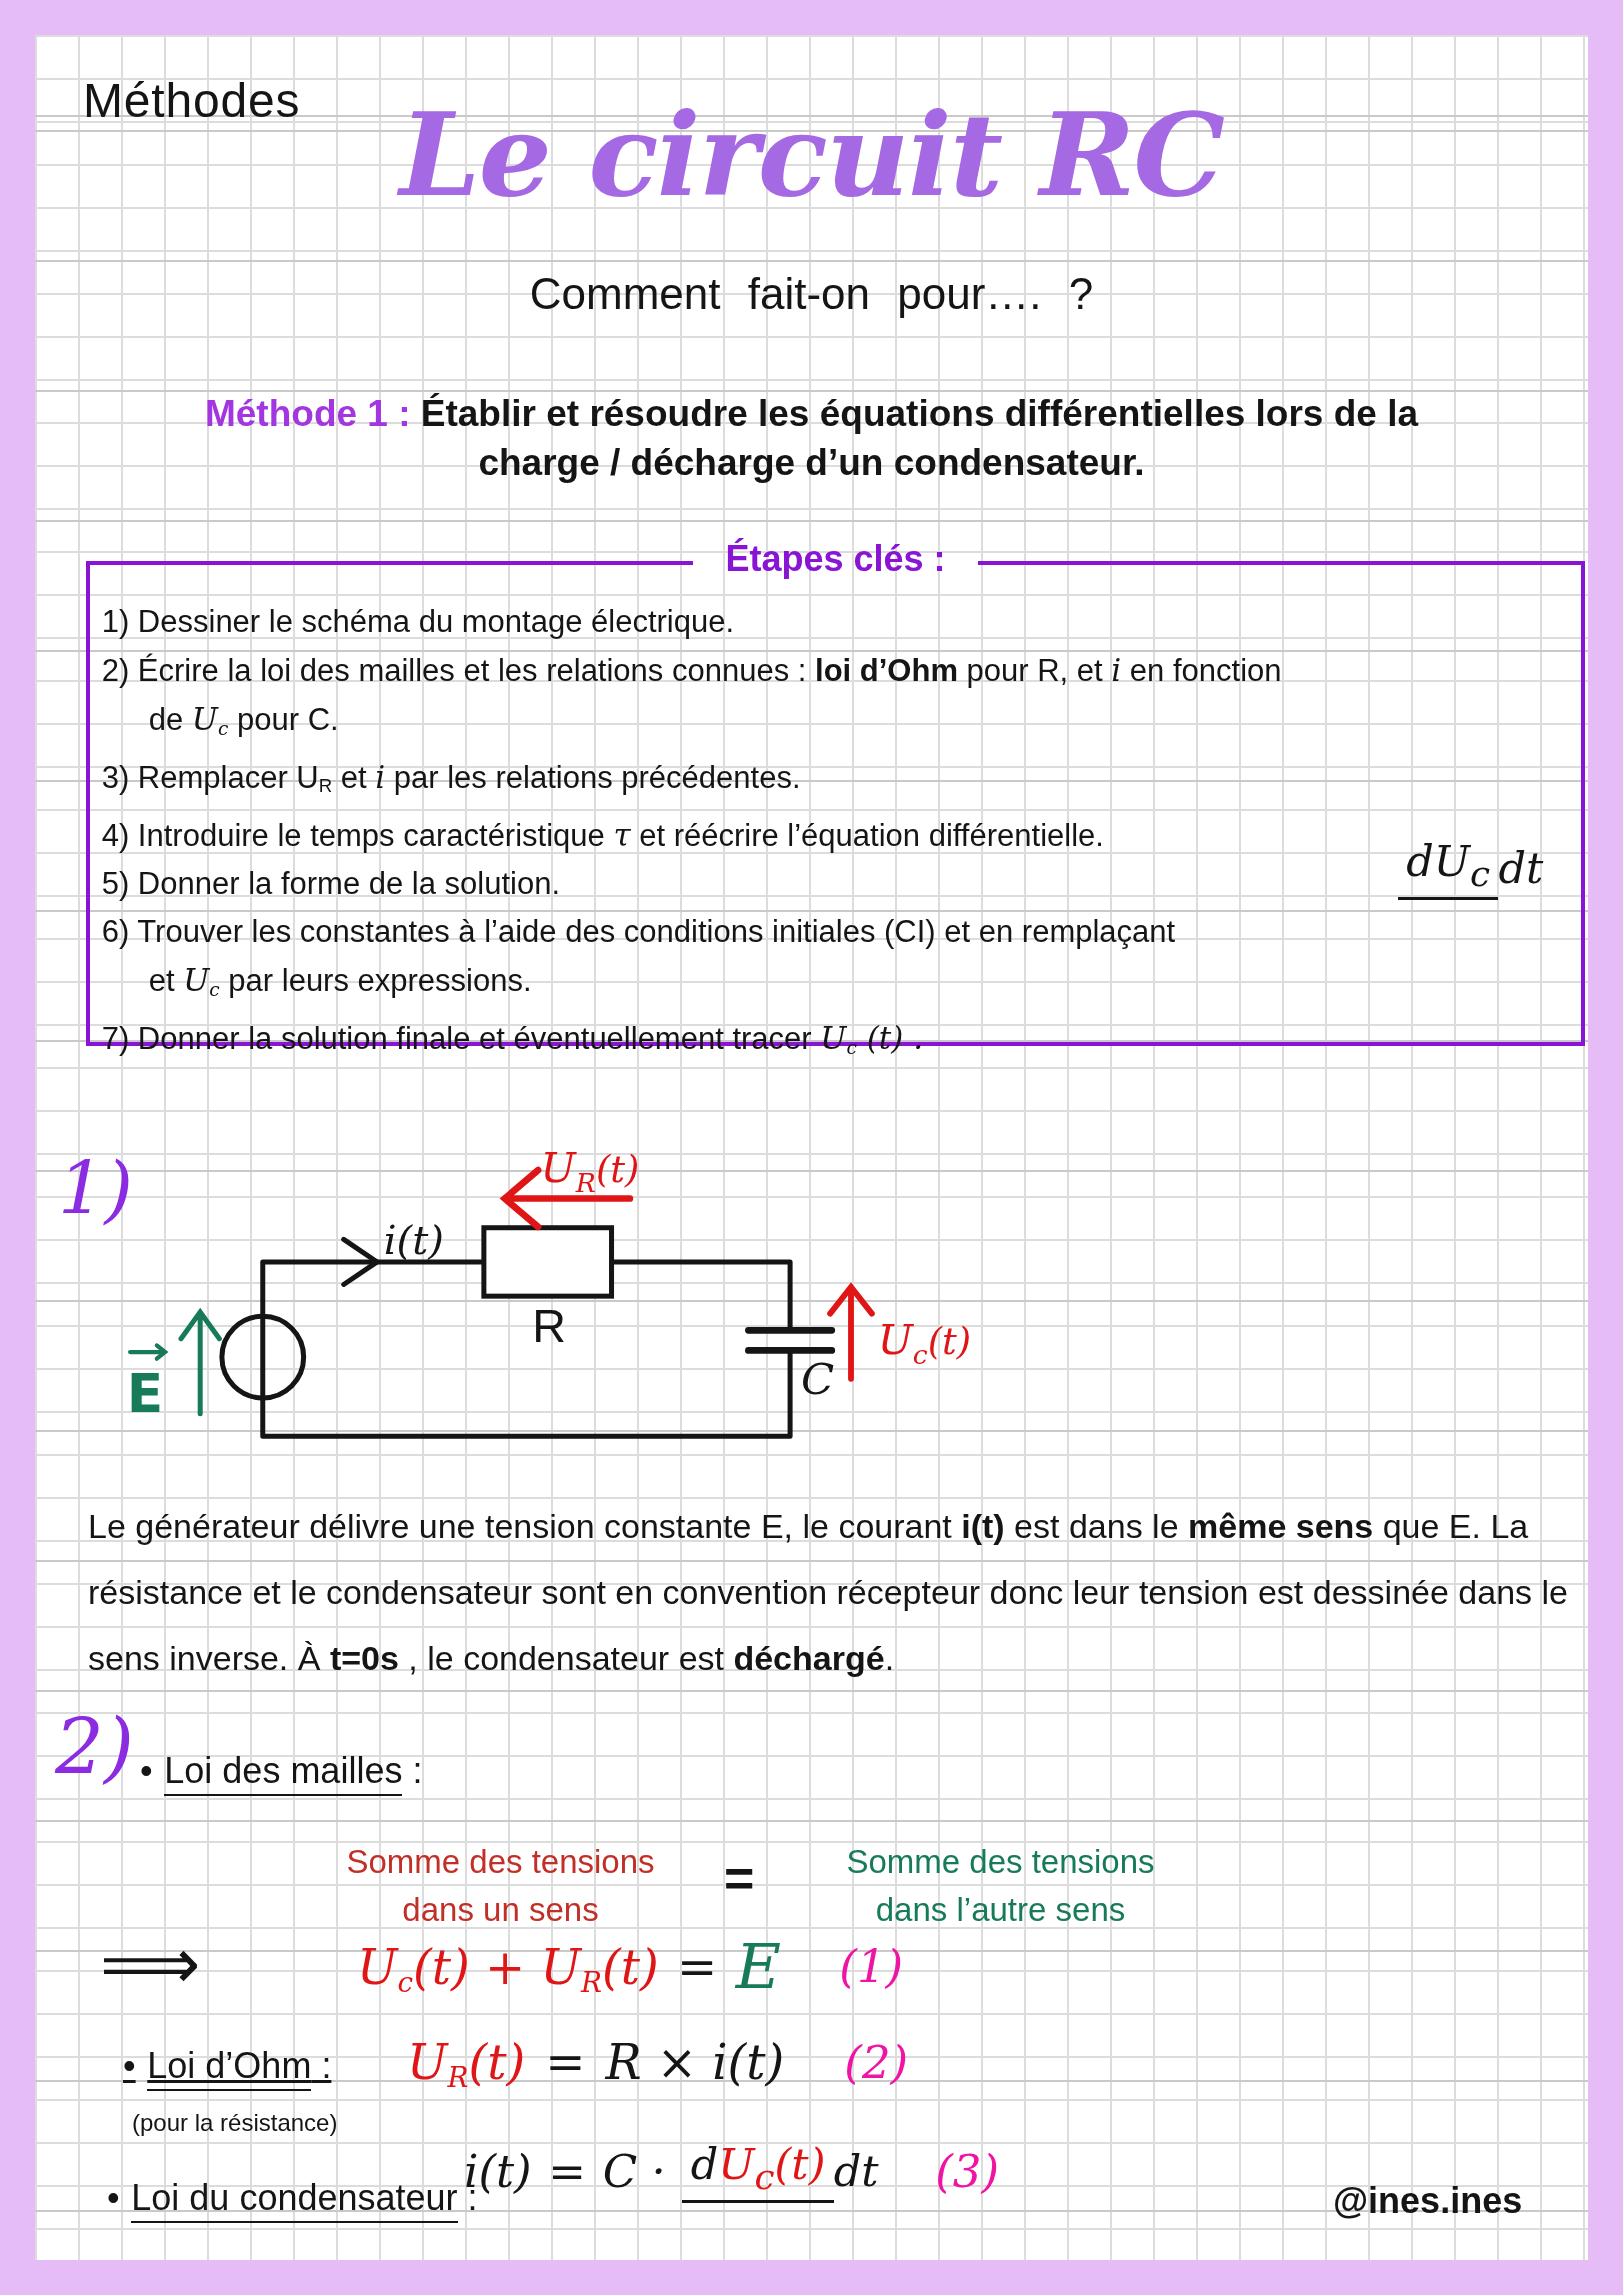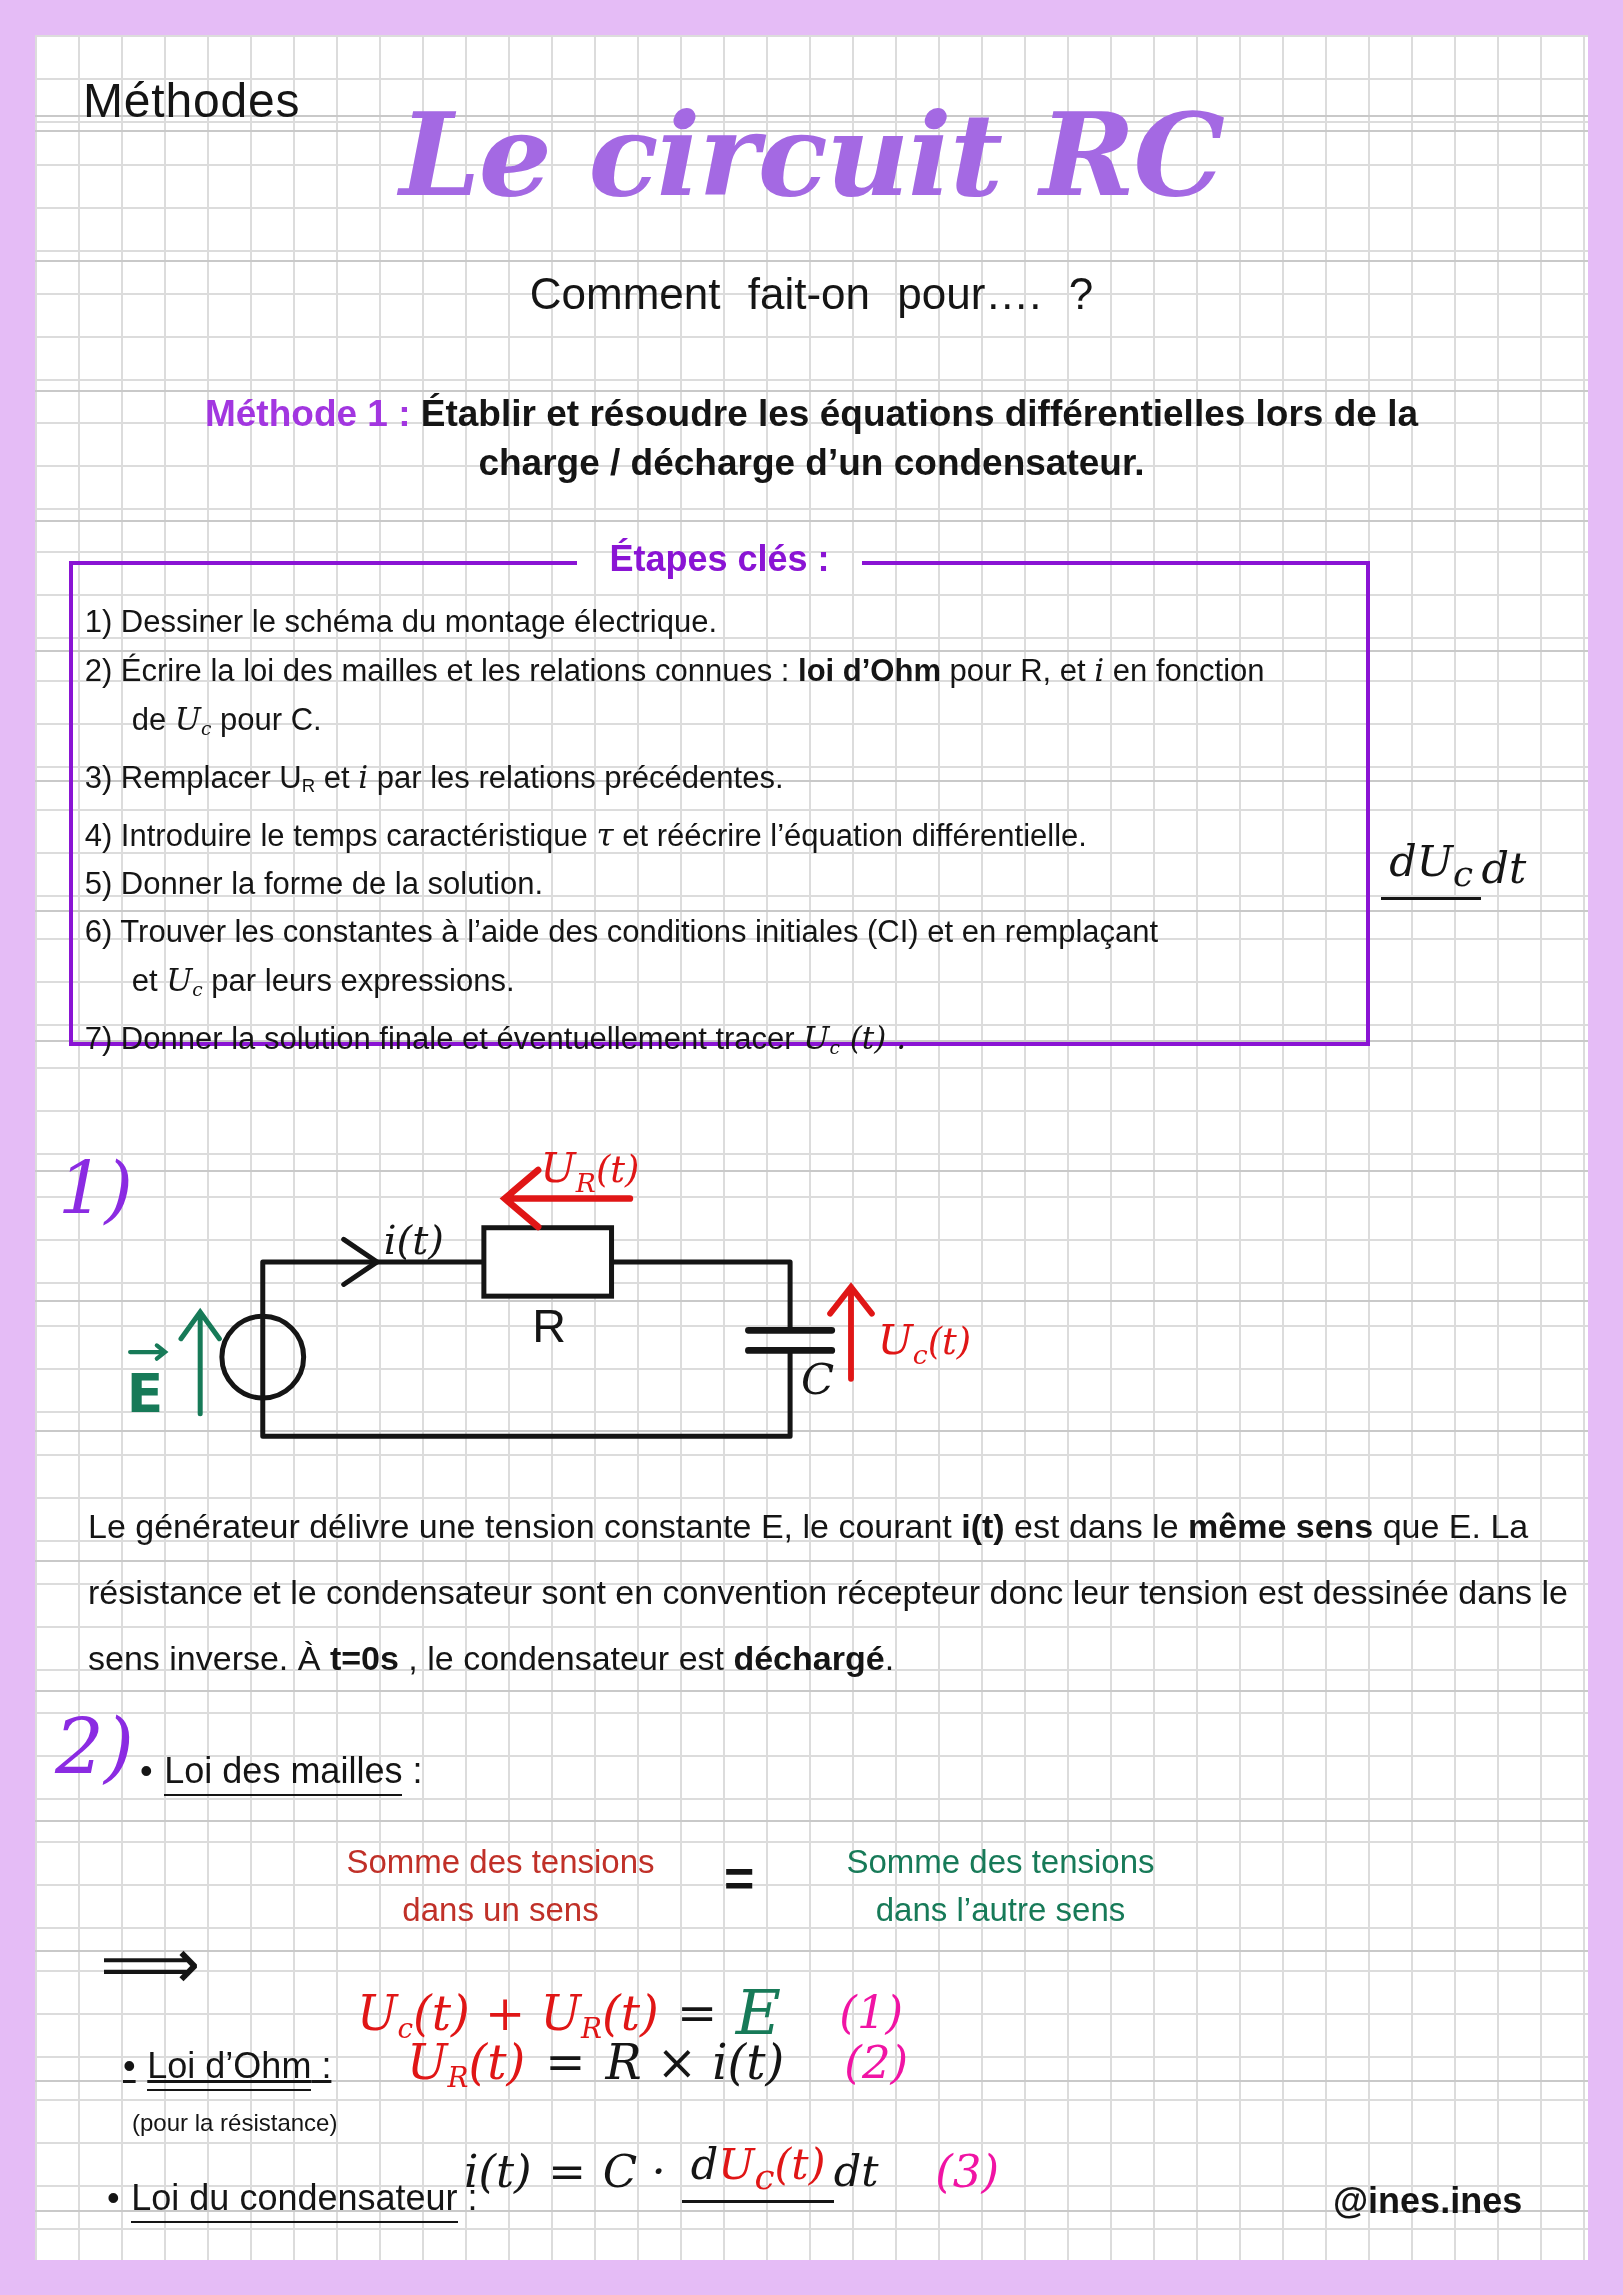--- a/index.html
+++ b/index.html
@@ -35,21 +35,21 @@
     font-size:44px; word-spacing:15px;
   }
 
   .method-heading {
     left:0; top:389px; width:100%; text-align:center;
     font-size:37px; font-weight:bold; line-height:49px;
   }
   .method-heading .m-label { color:#a236e0; }
 
   .steps-box {
-    left:69px; top:565px; width:1301px; height:481px;
+    left:86px; top:565px; width:1499px; height:481px;
     border:4.2px solid #8a14d4; border-top:none; box-sizing:border-box;
   }
   .steps-box .top-seg { position:absolute; top:-4.2px; height:4.2px; background:#8a14d4; }
   .steps-box .top-seg.left  { left:-4.2px;  width:calc(50% - 138px); }
   .steps-box .top-seg.right { right:-4.2px; width:calc(50% - 138px); }
   .steps-legend {
     position:absolute; top:-27px; left:50%; transform:translateX(-50%);
     font-size:36px; font-weight:bold; color:#8a14d4; white-space:nowrap;
   }
   .steps-list {
@@ -91,21 +91,21 @@
 
   .somme-red   { left:267px; top:1838px; width:467px; text-align:center;
                  color:#c03028; font-size:33px; line-height:48px; }
   .somme-eq    { left:724px; top:1848px; font-size:52px; font-weight:bold; }
   .somme-green { left:767px; top:1838px; width:467px; text-align:center;
                  color:#177a58; font-size:33px; line-height:48px; }
 
   .implies { left:100px; top:1923px; font-size:70px; font-family:"DejaVu Sans",sans-serif; }
 
   .eq-row { display:flex; align-items:center; }
-  .eq1 { left:357px; top:1930px; font-size:48px; gap:18.4px;margin-top:46px; }
+  .eq1 { left:357px; top:1930px; font-size:48px; gap:18.4px; }
   .eq1 .rhs-E { font-size:62px; }
   .eq-tag { font-size:45px; margin-left:40px; }
 
   .ohm-label  { left:123px; top:2045px;text-decoration:underline; }
   .ohm-note   { left:132px; top:2109px; font-size:24px; }
   .eq2 { left:407px; top:2034px; font-size:48px; gap:20px; }
 
   .cond-label { left:107px; top:2177px; }
   .eq3 { left:464px; top:2140px; font-size:45px; gap:16.7px; }
   .eq3 .frac { font-size:43px; }

